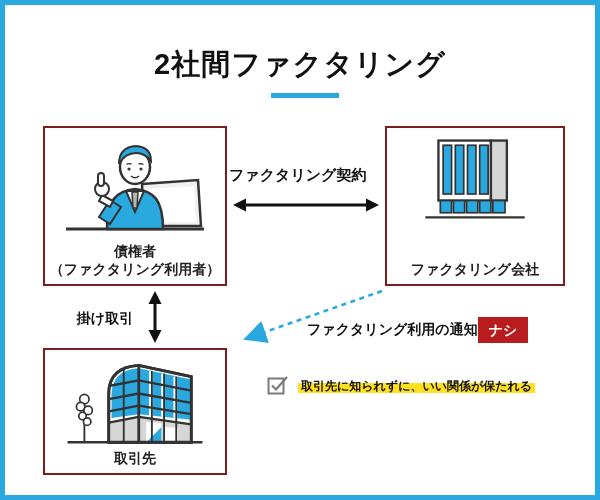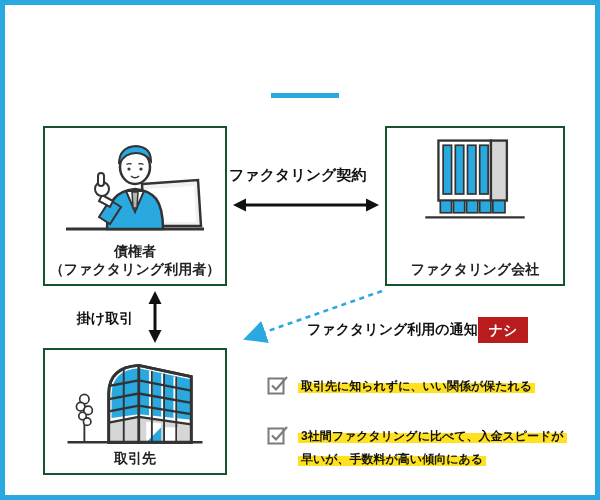--- a/index.html
+++ b/index.html
@@ -9,21 +9,21 @@
     font-family:"Liberation Sans","DejaVu Sans",sans-serif; color:#1a1a1a;
   }
   
   .subtitle { position:absolute; top:19px; left:0; width:100%; text-align:center;
     font-size:15px; font-weight:bold; color:#222; letter-spacing:.5px; }
   .title { position:absolute; top:40px; left:0; width:100%; text-align:center;
     font-size:29px; font-weight:bold; color:#111; letter-spacing:1px; }
   .title-underline { position:absolute; top:88px; left:266px; width:68px; height:5px; background:#29a9e0; }
 
   
-  .box { position:absolute; background:#fff; border:2px solid #14532d; box-sizing:border-box;
+  .box { position:absolute; background:#fff; border:2px solid #7f1d1d; box-sizing:border-box;
     display:flex; flex-direction:column; align-items:center; justify-content:space-between;
     padding:6px 0 6px 0; }
   .box-creditor { left:38px; top:121px; width:184px; height:160px; }
   .box-company  { left:380px; top:121px; width:180px; height:160px;gap:23px; }
   .box-client   { left:38px; top:343px; width:184px; height:127px; }
   .box-label { text-align:center; font-size:14px; font-weight:600; color:#222; line-height:1.3; }
 
   
   .contract-label { position:absolute; left:224px; top:161px; width:154px; text-align:left;
     font-size:15px; font-weight:bold; color:#111; }
@@ -46,20 +46,21 @@
   .check-text-wrap { width:276px; }
   .check-text { display:inline; font-size:12px; font-weight:bold; line-height:23px; color:#111;
     background-image:linear-gradient(transparent 32%, #ffe11f 32%);
     -webkit-box-decoration-break:clone; box-decoration-break:clone; padding:0 3px; }
 </style>
 </head>
 <body>
 
 <div class="stage">
 
+  <div class="title">2社間ファクタリング</div>
   <div class="title-underline"></div>
 
   <div class="box box-creditor">
     <svg width="150" height="100" viewBox="0 0 150 100">
       <line x1="6" y1="95" x2="144" y2="95" stroke="#333" stroke-width="3"></line>
       <polygon points="82,50 138,46 141,92 84,92" fill="#f1f1f1" stroke="#333" stroke-width="2.5"></polygon>
       <polygon points="87,55 134,52 136,88 89,88" fill="#fff"></polygon>
       <rect x="57" y="88" width="23" height="7" rx="2" fill="#cfcfcf" stroke="#333" stroke-width="2"></rect>
       <path d="M47,95 C47,66 56,57 75,55 C94,57 103,66 103,95 Z" fill="#29a9e0" stroke="#333" stroke-width="2.5"></path>
       <polygon points="66,57 84,57 75,78" fill="#fff" stroke="#333" stroke-width="2"></polygon>
@@ -169,24 +170,15 @@
   <div class="checklist">
     <div class="check-item">
       <svg width="22" height="20" viewBox="0 0 22 20">
         <rect x="1.5" y="3.5" width="15" height="15" fill="#fff" stroke="#7b7b7b" stroke-width="2"></rect>
         <polyline points="5,10.5 9,14.5 20,2" fill="none" stroke="#7b7b7b" stroke-width="2.2"></polyline>
       </svg>
       <div class="check-text-wrap">
         <span class="check-text">取引先に知られずに、いい関係が保たれる</span>
       </div>
     </div>
-    <div class="check-item">
-      <svg width="22" height="20" viewBox="0 0 22 20">
-        <rect x="1.5" y="3.5" width="15" height="15" fill="#fff" stroke="#7b7b7b" stroke-width="2"></rect>
-        <polyline points="5,10.5 9,14.5 20,2" fill="none" stroke="#7b7b7b" stroke-width="2.2"></polyline>
-      </svg>
-      <div class="check-text-wrap">
-        <span class="check-text">3社間ファクタリングに比べて、入金スピードが早いが、手数料が高い傾向にある</span>
-      </div>
-    </div>
   </div>
 
 </div>
 
 </body></html>

